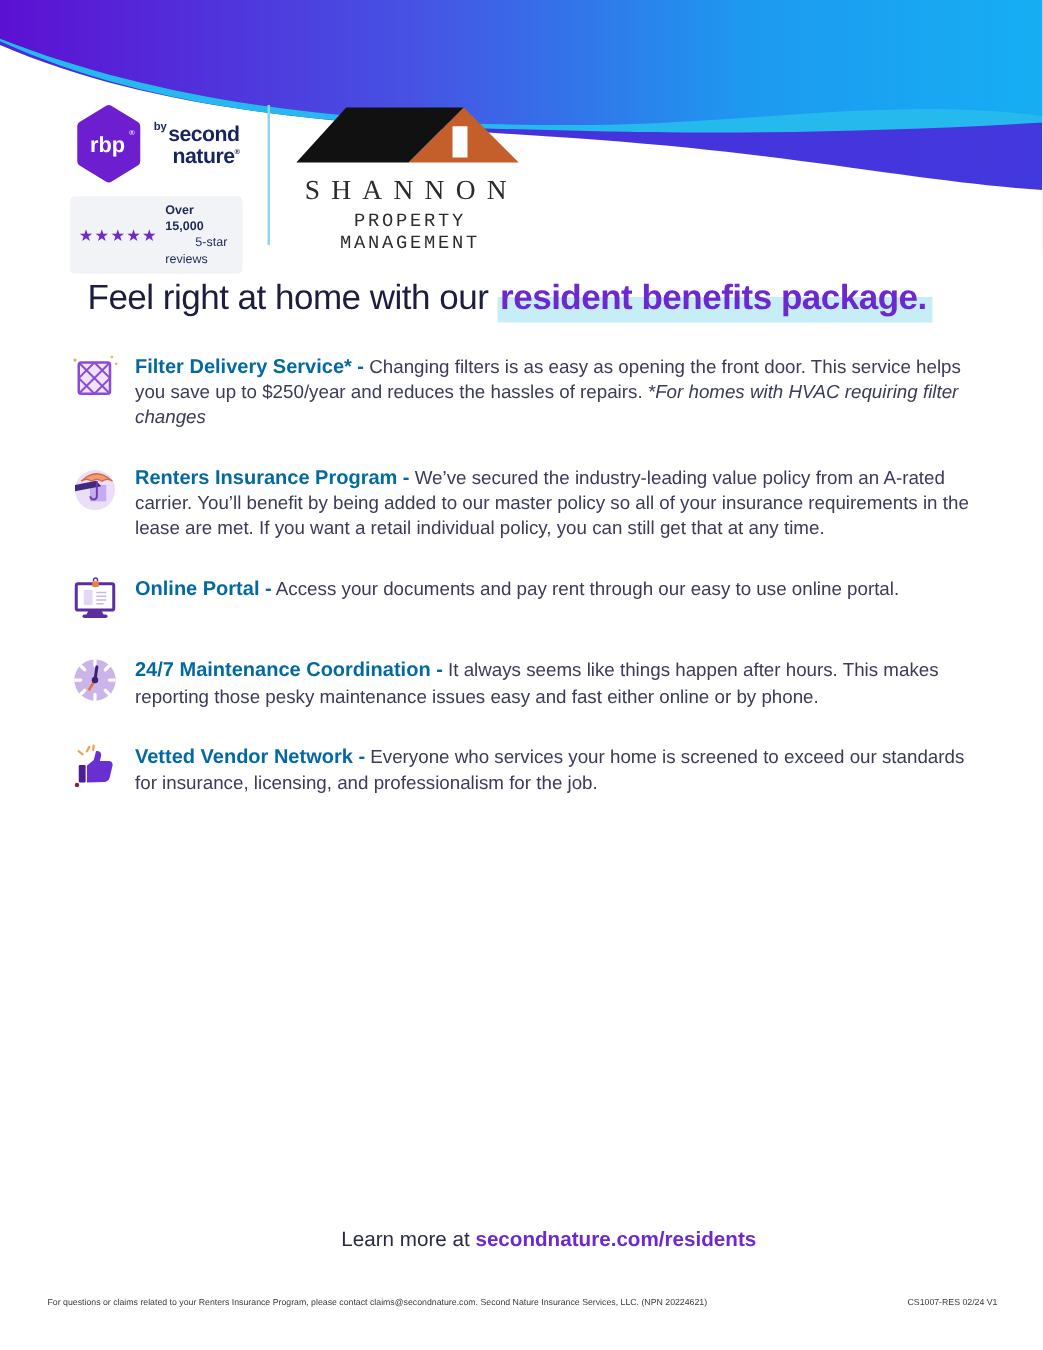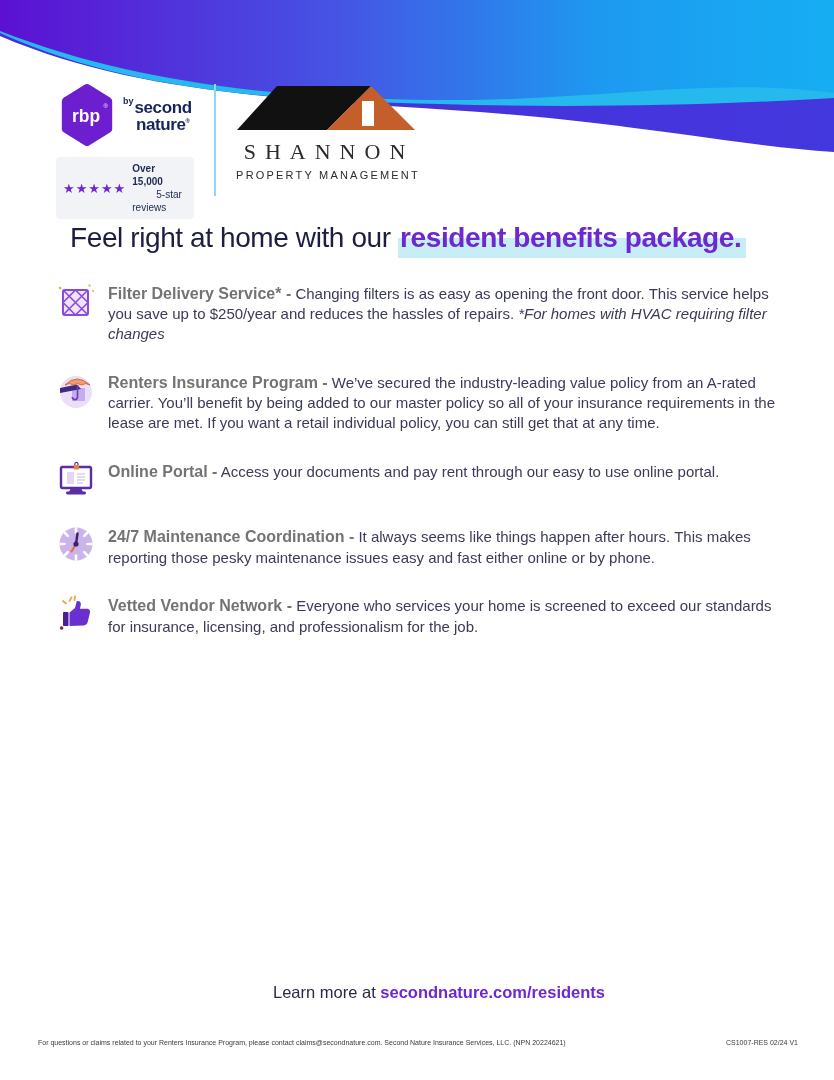--- a/index.html
+++ b/index.html
@@ -9,48 +9,48 @@
     background:#ffffff; overflow:hidden;
     font-family:"Liberation Sans", sans-serif; color:#1d1d3f;
   }
   .wave { position:absolute; top:0; left:0; width:834px; height:170px; display:block; }
 
   
   .logos { position:absolute; top:82px; left:56px; display:flex; align-items:flex-start; z-index:2; }
   .rbp-block { width:142px; }
   .rbp-row { display:flex; align-items:center; }
   .rbp-mark { flex:0 0 auto; }
-  .brand { margin-left:5px; line-height:0.95; color:#17255d; font-weight:bold; font-size:17px; letter-spacing:-0.4px; }
+  .brand { margin-left:5px; line-height:0.95; color:#17255d; font-weight:bold; font-size:17px; letter-spacing:-0.4px;text-align:right; }
   .brand .by { font-size:9px; font-weight:bold; vertical-align:9px; margin-right:1px; letter-spacing:0; }
   .brand .l2 { margin-left:13px; }
   .brand sup { font-size:6px; }
   .reviews-badge { margin-top:9px; width:138px; background:#f2f3f7; border-radius:4px; padding:5px 7px; display:flex; gap:6px; align-items:center; }
   .stars { color:#6d28cf; font-size:13px; letter-spacing:1px; line-height:1; }
   .rev-text { font-size:10px; color:#1c2a52; line-height:1.3; font-weight:bold; }
   .rev-text .rev2 { font-weight:normal;margin-left:24px; }
   .divider { width:2px; height:112px; background:#8fd8f2; margin:2px 16px 0 16px; }
   .shannon-block { width:190px; text-align:center; color:#262626; }
   .roof { display:block; margin:0 auto; }
   .s-name { font-family:"Liberation Serif", serif; font-size:22px; letter-spacing:9px; margin-left:4px; margin-top:7px; color:#2b2b2b; }
-  .s-sub  { font-family:Liberation Sans, sans-serif; font-size:11px; letter-spacing:2.2px; margin-left:2px; margin-top:4px; color:#2b2b2b; }
+  .s-sub  { font-family:Liberation Mono, monospace; font-size:15px; letter-spacing:2.2px; margin-left:2px; margin-top:4px; color:#2b2b2b; }
 
   
   .headline { position:absolute; top:222px; left:70px; width:735px; font-size:28px; letter-spacing:-0.4px; font-weight:500; color:#1d1d3f; z-index:2; }
   .headline .hl {
     color:#6d28d0; font-weight:bold;
     background:linear-gradient(to bottom, transparent 44%, #c7edf6 44%);
     padding:0 5px 5px 2px;
   }
 
   
   .benefits { position:absolute; top:283px; left:57px; width:722px; display:flex; flex-direction:column; gap:28px; z-index:2; }
   .row { display:flex; gap:13px; align-items:flex-start; }
   .row .icon { flex:0 0 38px; margin-top:-1px; }
   .row p { font-size:15px; line-height:1.33; color:#3b3b57; }
-  .b-title { font-weight:bold; font-size:16px; color:#737373; }
+  .b-title { font-weight:bold; font-size:16px; color:#0369a1; }
   .b-note { font-style:italic; }
 
   
   .learn-more { position:absolute; top:983px; left:0; width:100%; text-align:center; font-size:16.5px; color:#2a2a45; z-index:2;padding-left:44px; }
   .lm-link { color:#6d28d0; font-weight:bold; }
   .fineprint { position:absolute; top:1039px; left:38px; right:36px; display:flex; justify-content:space-between; gap:30px; font-size:7px; color:#3a3a3a; z-index:2; }
 </style>
 </head>
 <body>
 

